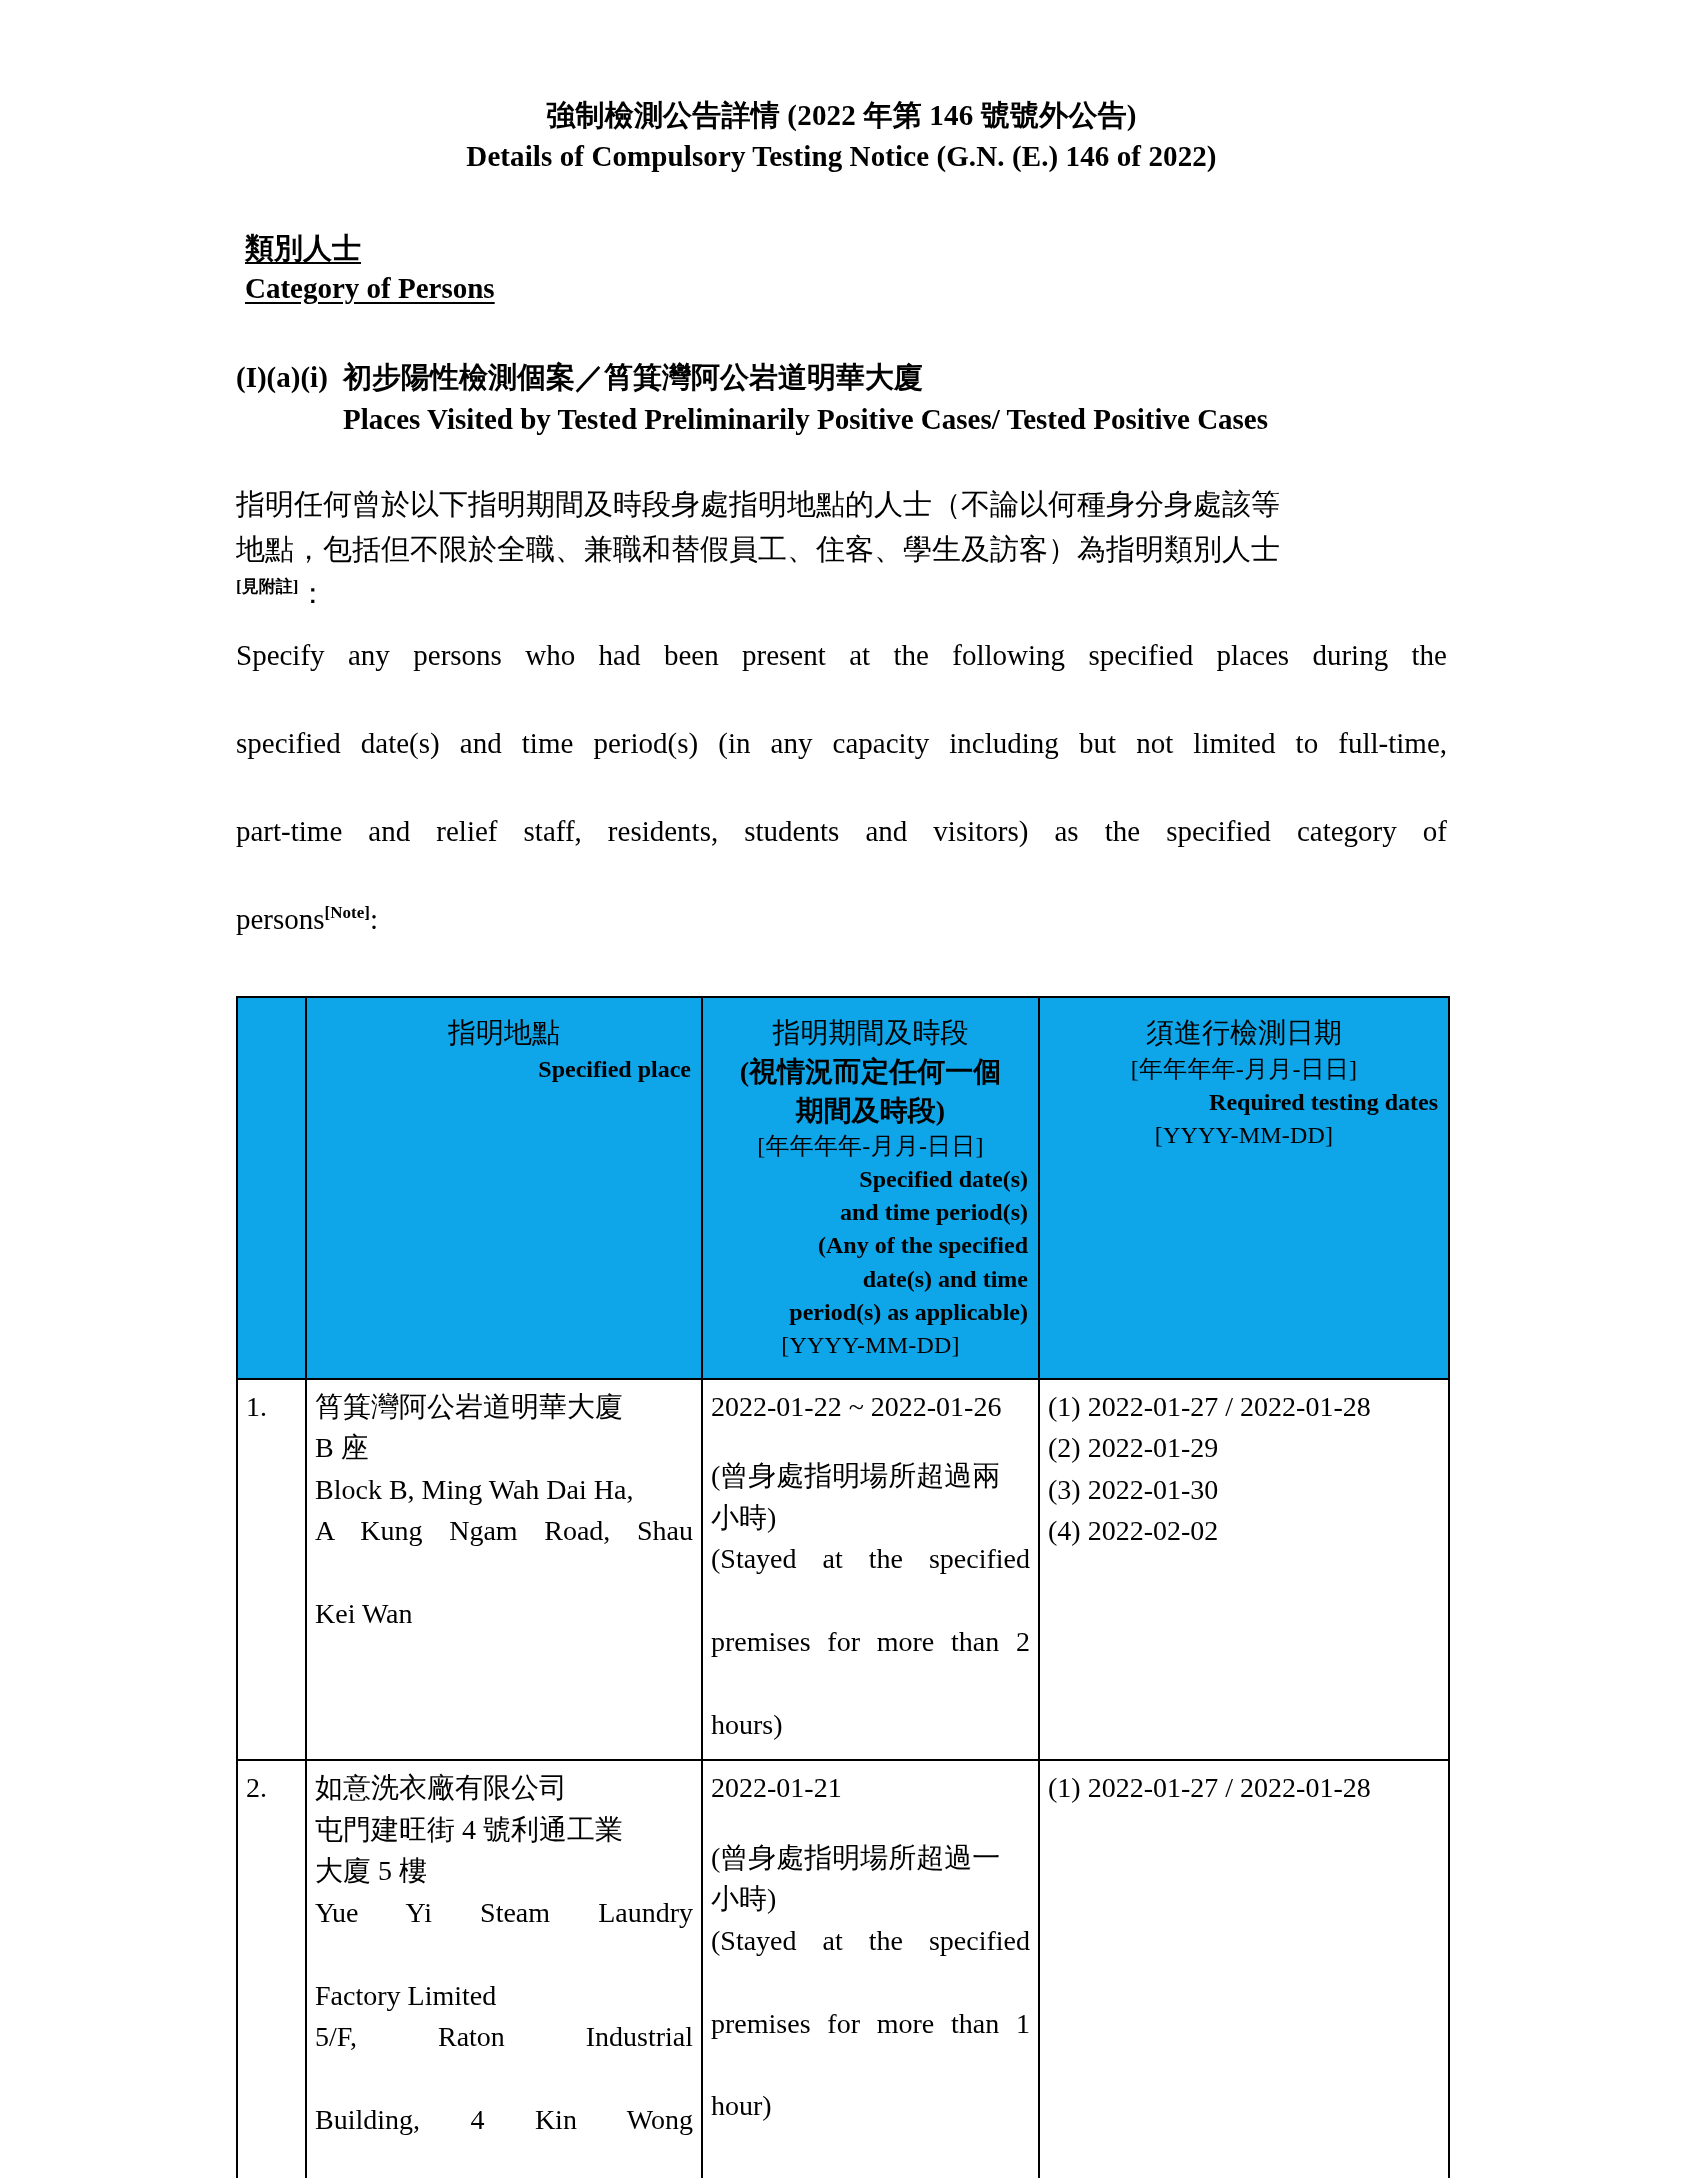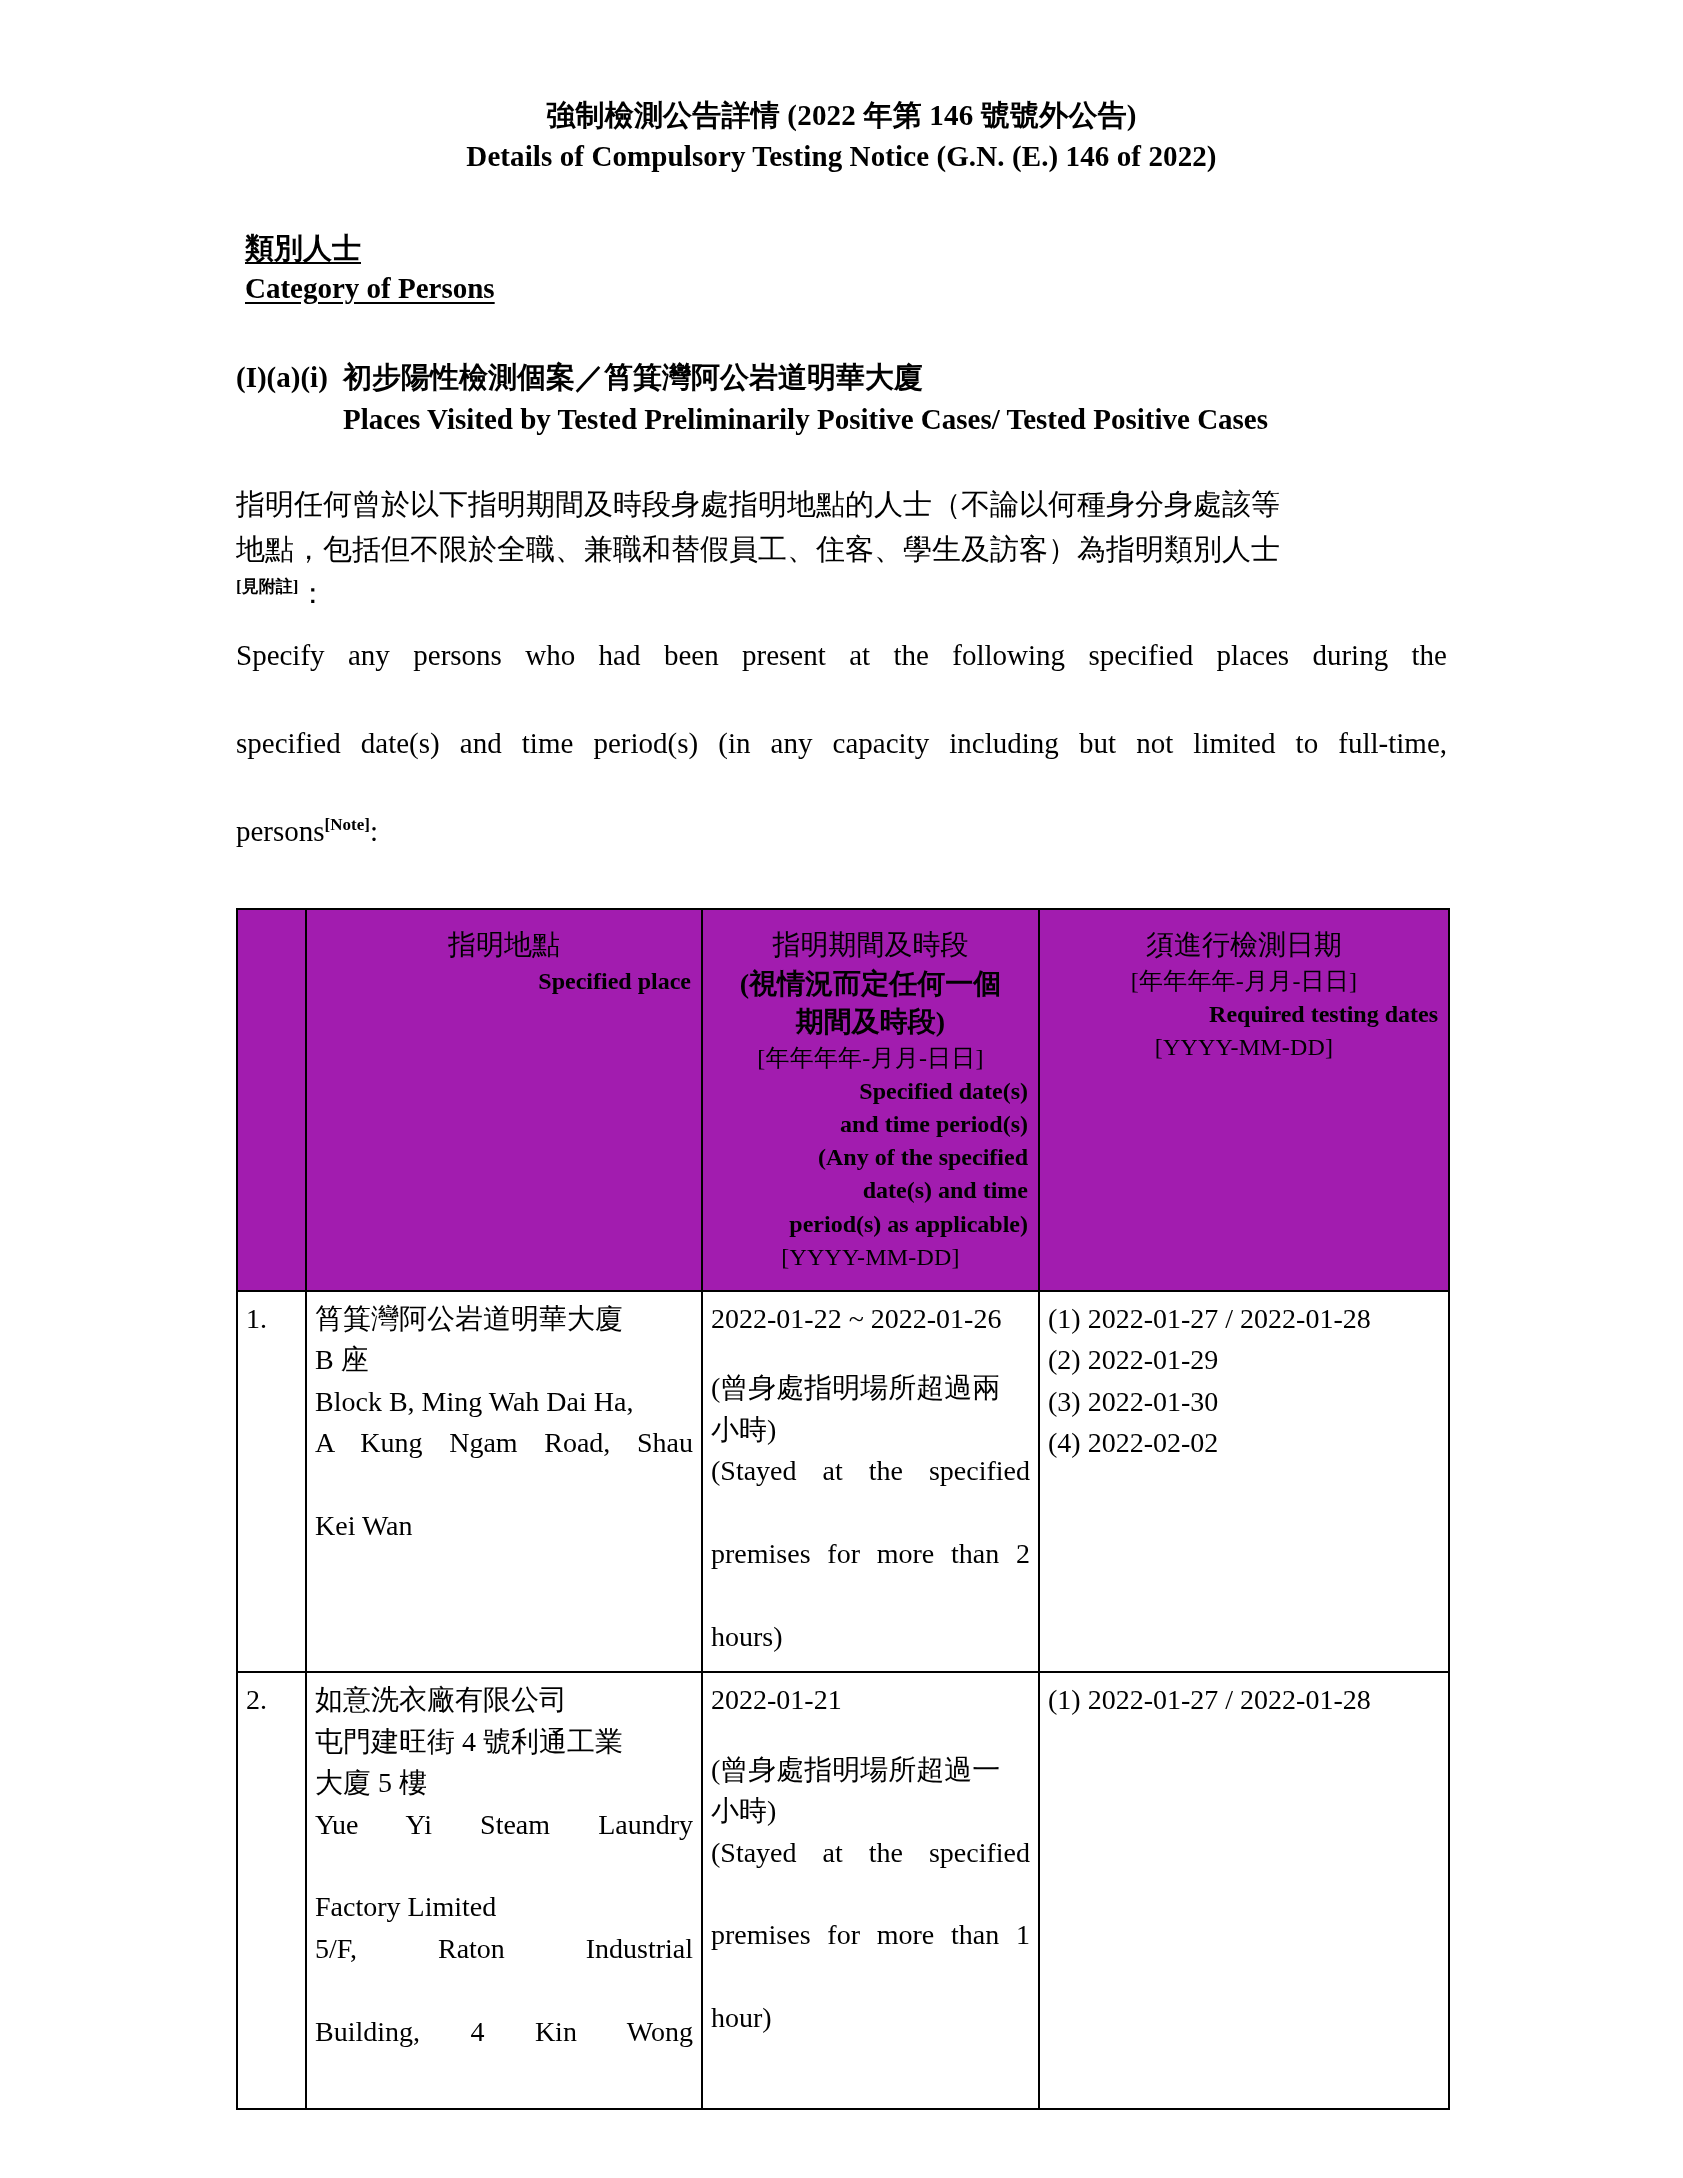--- a/index.html
+++ b/index.html
@@ -125,21 +125,21 @@
     table-layout: fixed;
     font-size: 28px;
   }
   table.ct th,
   table.ct td {
     border: 2px solid #000000;
     vertical-align: top;
     padding: 6px 8px 14px 8px;
   }
   table.ct thead th {
-    background: #a21caf;
+    background: #0ea5e9;
     text-align: center;
     padding: 16px 10px 16px 10px;
     line-height: 1.38;
   }
   col.c-num   { width: 69px; }
   col.c-place { width: 396px; }
   col.c-date  { width: 337px; }
   col.c-test  { width: 410px; }
 
   .th-zh-b {
@@ -219,20 +219,21 @@
 
   <div class="para para-zh">
     <span class="ln">指明任何曾於以下指明期間及時段身處指明地點的人士（不論以何種身分身處該等</span>
     <span class="ln">地點，包括但不限於全職、兼職和替假員工、住客、學生及訪客）為指明類別人士</span>
     <span class="ln"><sup class="note">[見附註]</sup><span>：</span></span>
   </div>
 
   <div class="para para-en">
     <span class="ln stretch">Specify any persons who had been present at the following specified places during the</span>
     <span class="ln stretch">specified date(s) and time period(s) (in any capacity including but not limited to full-time,</span>
+    <span class="ln stretch">part-time and relief staff, residents, students and visitors) as the specified category of</span>
     <span class="ln"><span>persons</span><sup class="note">[Note]</sup><span>:</span></span>
   </div>
 
   <div class="table-wrap">
     <table class="ct">
       <colgroup>
         <col class="c-num">
         <col class="c-place">
         <col class="c-date">
         <col class="c-test">

